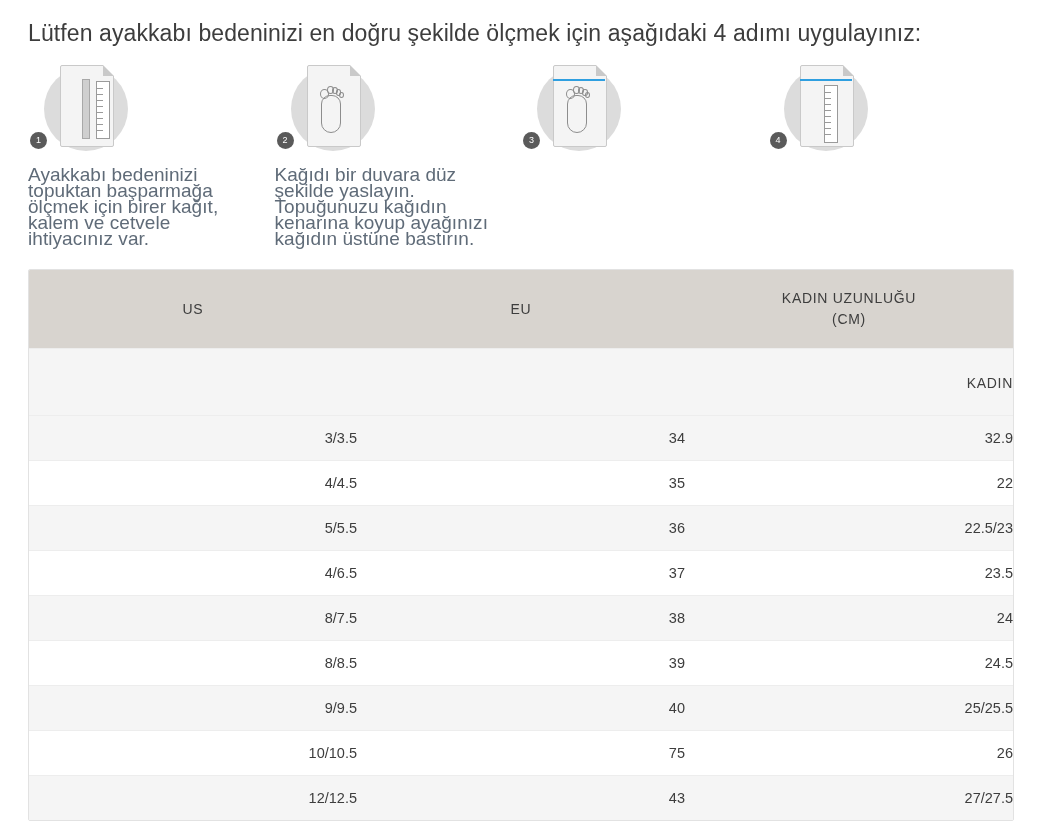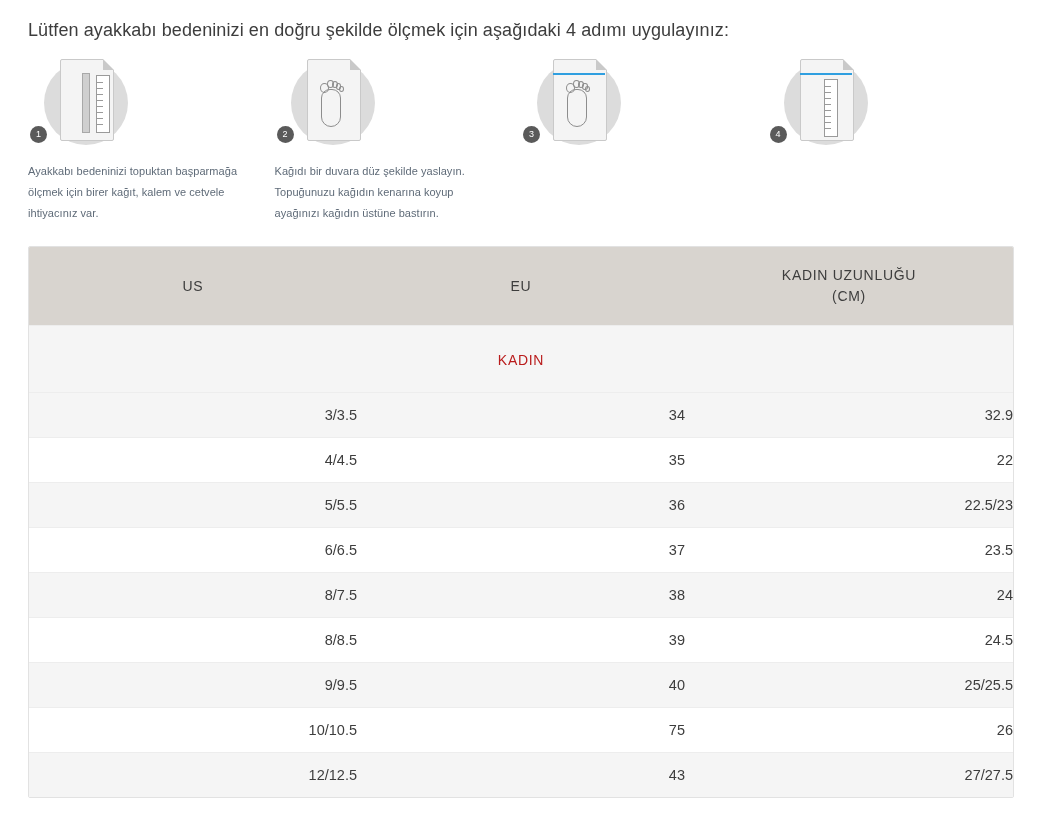--- a/index.html
+++ b/index.html
@@ -13,21 +13,21 @@
     font-family: "Liberation Sans", sans-serif;
     color: #333333;
     overflow: hidden;
   }
   .page {
     padding: 14px 28px 0 28px;
     box-sizing: border-box;
     width: 1042px;
   }
   .intro {
-    font-size: 18px;
+    font-size: 23px;
     color: #3d3d3d;
     letter-spacing: 0.1px;
     margin: 6px 0 18px 0;
     font-weight: 400;
   }
   .steps {
     display: flex;
     gap: 0;
     margin-left: 0;
   }
@@ -138,42 +138,42 @@
     position: absolute;
     border: 1.2px solid #8d8d8d;
     border-radius: 50%;
   }
   .foot .t1 { left: 3px; top: 4px; width: 7px; height: 8px; }
   .foot .t2 { left: 10px; top: 1px; width: 5px; height: 6px; }
   .foot .t3 { left: 15px; top: 2px; width: 4px; height: 5px; }
   .foot .t4 { left: 19px; top: 4px; width: 3.5px; height: 4.5px; }
   .foot .t5 { left: 22px; top: 7px; width: 3px; height: 4px; }
   .step-text {
-    font-size: 11px;
-    line-height: 21px;
+    font-size: 19px;
+    line-height: 16px;
     color: #5f6b78;
     letter-spacing: 0.05px;
   }
   .table-wrap {
     margin-top: 22px;
     border: 1px solid #e2e2e2;
     border-radius: 2px;
     overflow: hidden;
   }
   table {
     border-collapse: collapse;
     width: 100%;
     table-layout: fixed;
   }
   .title-row td {
     background: #ffffff;
-    text-align: center;
+    text-align: right;
     font-size: 14px;
     letter-spacing: 0.7px;
-    color: #b91c1c;
+    color: #404040;
     padding: 26px 0 24px 0;
     font-weight: 400;
   }
   thead th {
     background: #d8d4cf;
     color: #3d3d3d;
     font-size: 14px;
     font-weight: 400;
     letter-spacing: 0.7px;
     padding: 18px 0;
@@ -305,21 +305,21 @@
           <td>4/4.5</td>
           <td>35</td>
           <td>22</td>
         </tr>
         <tr>
           <td>5/5.5</td>
           <td>36</td>
           <td>22.5/23</td>
         </tr>
         <tr>
-          <td>6/6.5</td>
+          <td>4/6.5</td>
           <td>37</td>
           <td>23.5</td>
         </tr>
         <tr>
           <td>8/7.5</td>
           <td>38</td>
           <td>24</td>
         </tr>
         <tr>
           <td>8/8.5</td>

